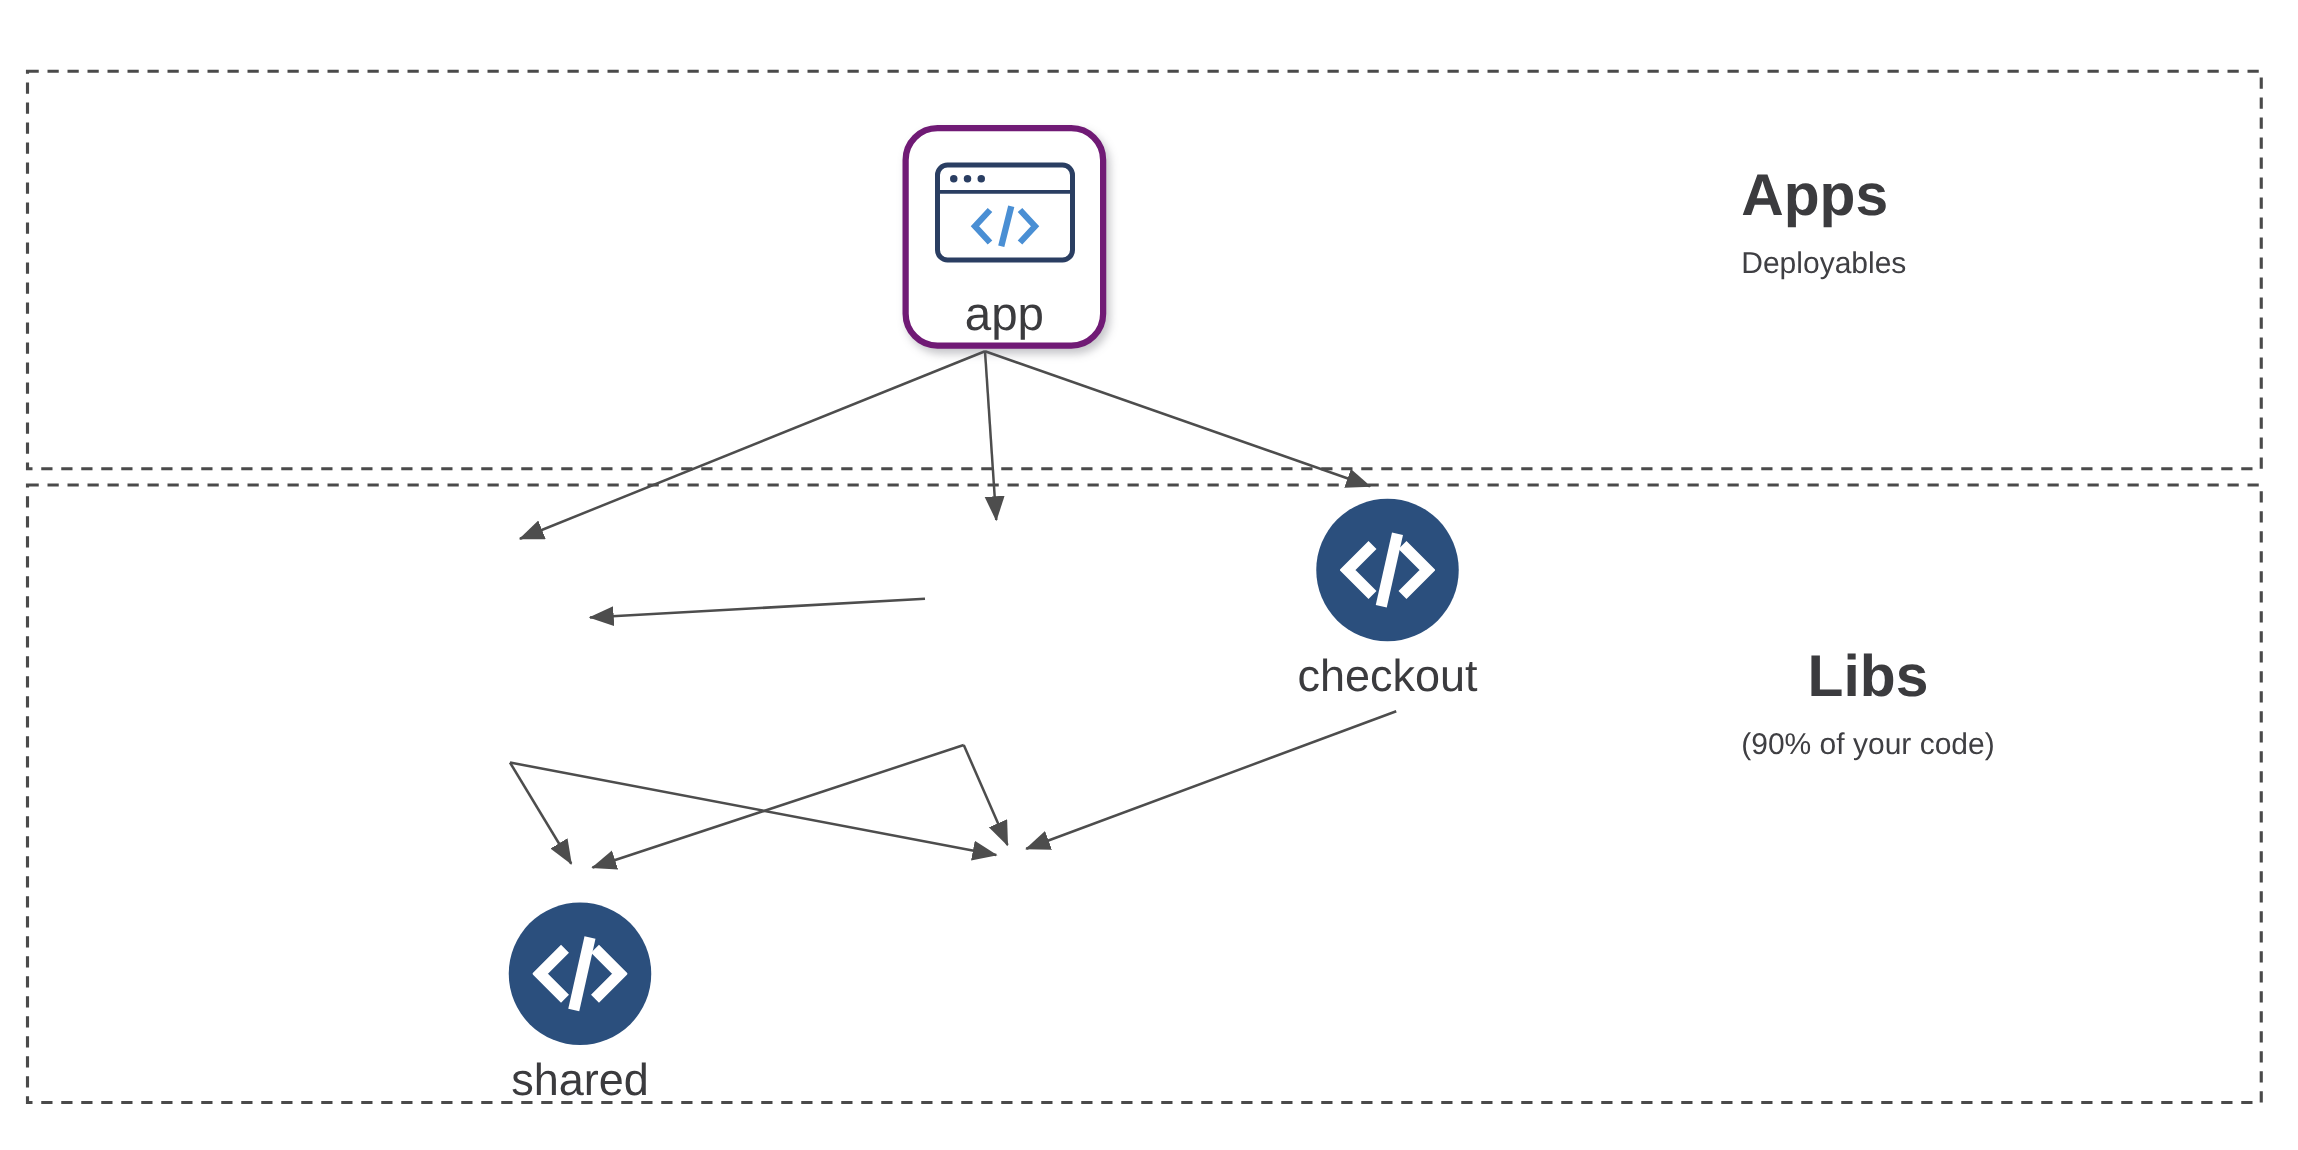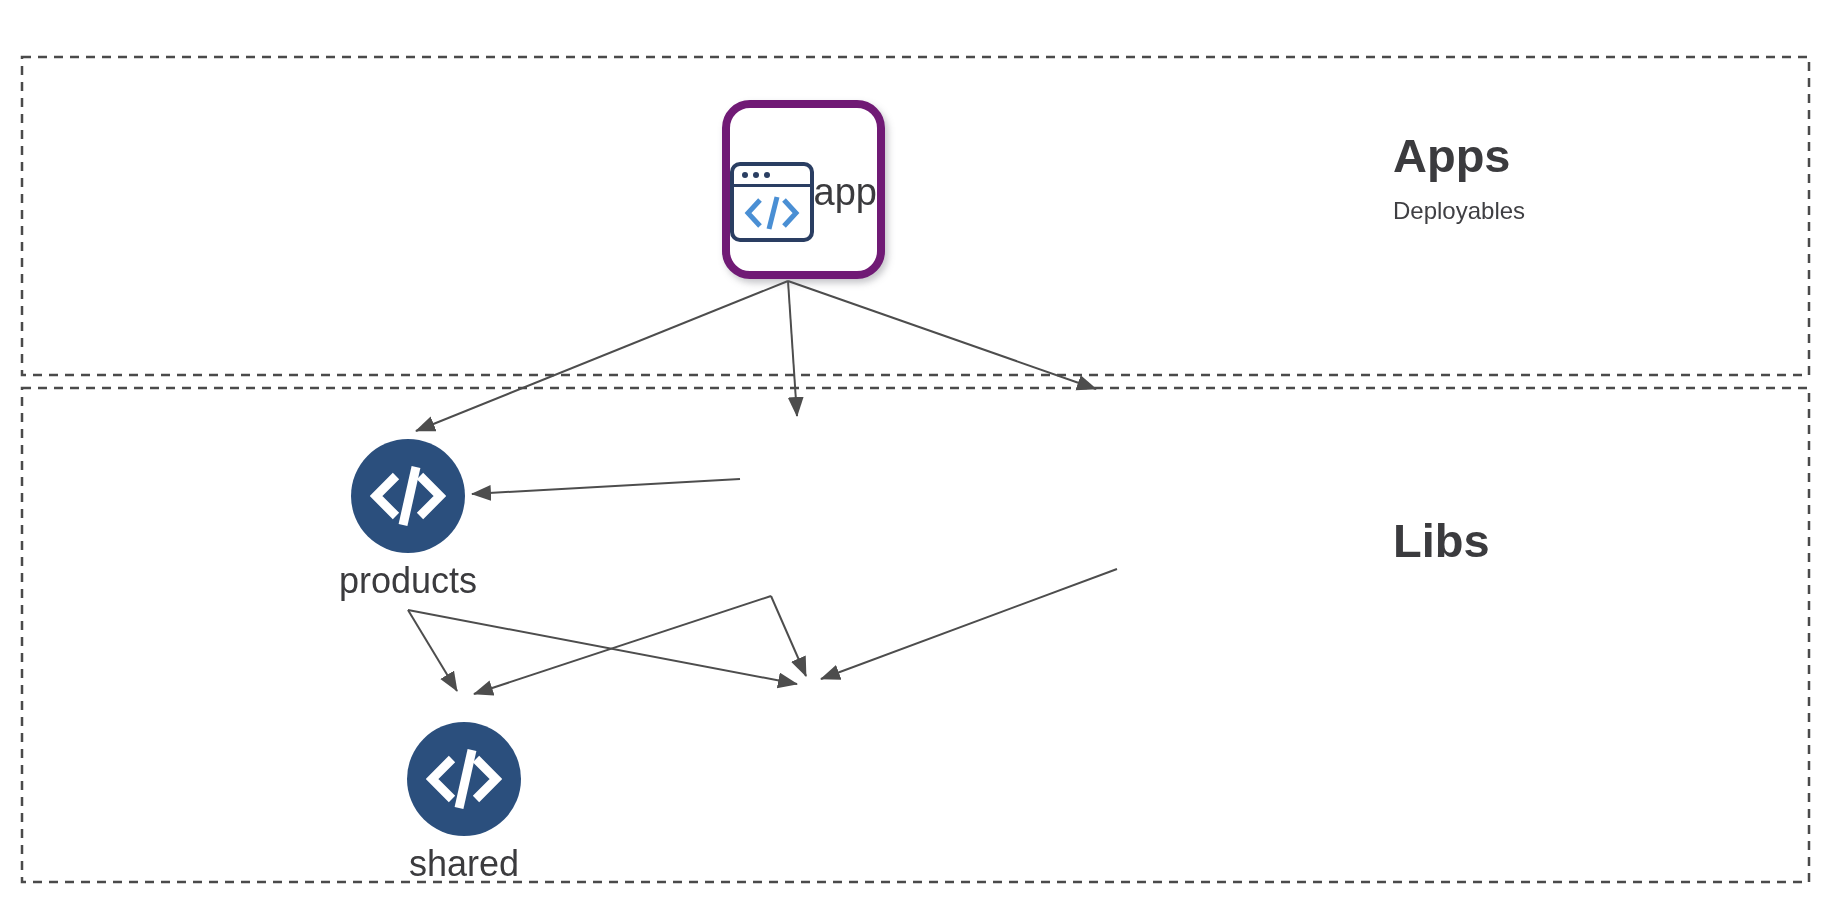--- a/index.html
+++ b/index.html
@@ -18,28 +18,28 @@
     width: 1838px; height: 920px;
     pointer-events: none;
   }
 
   
   .app-node {
     position: absolute;
     left: 722px; top: 100px;
     width: 163px; height: 179px;
     background: #ffffff;
-    border: 8px solid #701a75;
+    border: 5px solid #701a75;
     border-radius: 28px;
     box-sizing: border-box;
     box-shadow: 3px 4px 7px rgba(90, 90, 100, 0.35);
     display: flex;
-    flex-direction: row;
-    align-items: center;
-    justify-content: flex-end;
+    flex-direction: column;
+    align-items: center;
+    justify-content: space-between;
   }
   .browser-icon {
     margin-top: 25px;
     width: 112px; height: 80px;
     border: 4px solid #2a3e62;
     border-radius: 10px;
     box-sizing: border-box;
     background: #ffffff;
     display: flex;
     flex-direction: column;
@@ -152,34 +152,34 @@
             <polyline points="16,5 4,18 16,31"></polyline>
             <line x1="33" y1="2" x2="25" y2="34"></line>
             <polyline points="40,5 52,18 40,31"></polyline>
           </g>
         </svg>
       </div>
     </div>
     <div class="app-label">app</div>
   </div>
 
-  <div class="lib-node products">
+
+
+  <div class="lib-node checkout">
     <div class="lib-circle">
       <svg width="76" height="64" viewBox="0 0 76 64">
         <g stroke="#ffffff" stroke-width="9" fill="none" stroke-linecap="butt" stroke-linejoin="miter">
           <polyline points="26,12 6,32 26,52"></polyline>
           <line x1="46" y1="3" x2="33" y2="61"></line>
           <polyline points="50,12 70,32 50,52"></polyline>
         </g>
       </svg>
     </div>
-    <div class="lib-label">products</div>
-  </div>
-
-
+    <div class="lib-label">checkout</div>
+  </div>
 
   <div class="lib-node shared">
     <div class="lib-circle">
       <svg width="76" height="64" viewBox="0 0 76 64">
         <g stroke="#ffffff" stroke-width="9" fill="none" stroke-linecap="butt" stroke-linejoin="miter">
           <polyline points="26,12 6,32 26,52"></polyline>
           <line x1="46" y1="3" x2="33" y2="61"></line>
           <polyline points="50,12 70,32 50,52"></polyline>
         </g>
       </svg>
@@ -188,15 +188,16 @@
   </div>
 
 
   <div class="caption apps">
     <div class="caption-title">Apps</div>
     <div class="caption-subtitle">Deployables</div>
   </div>
 
   <div class="caption libs">
     <div class="caption-title">Libs</div>
+    <div class="caption-subtitle">(90% of your code)</div>
   </div>
 
 </div>
 
 </body></html>

